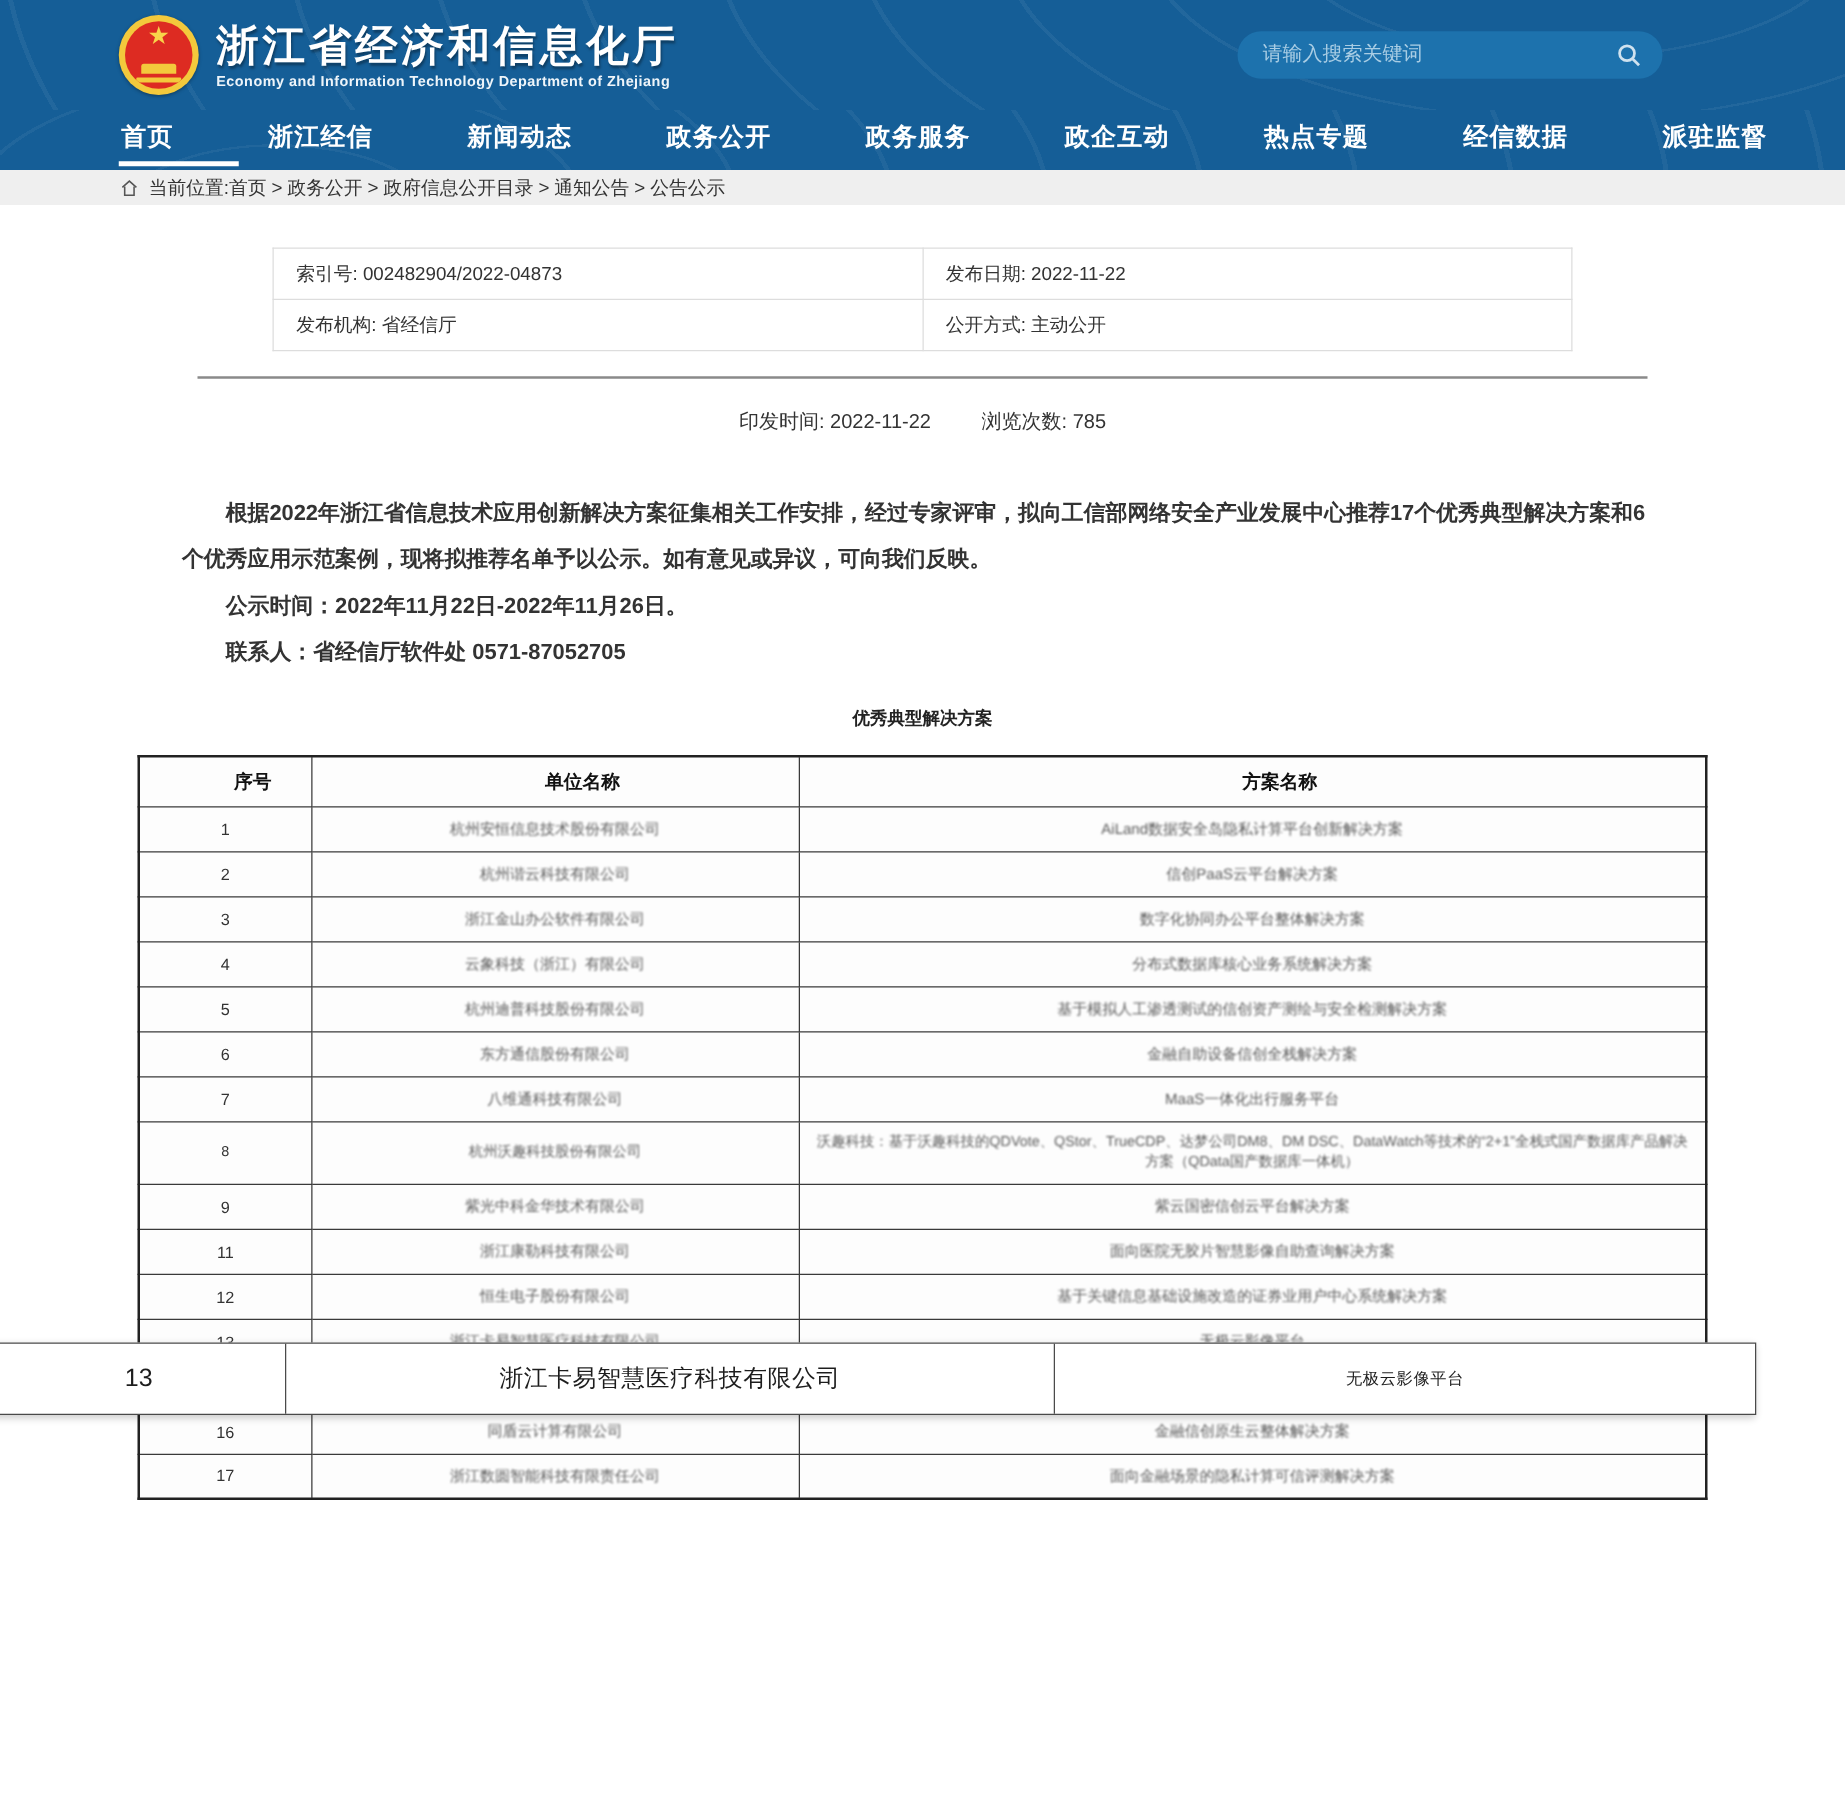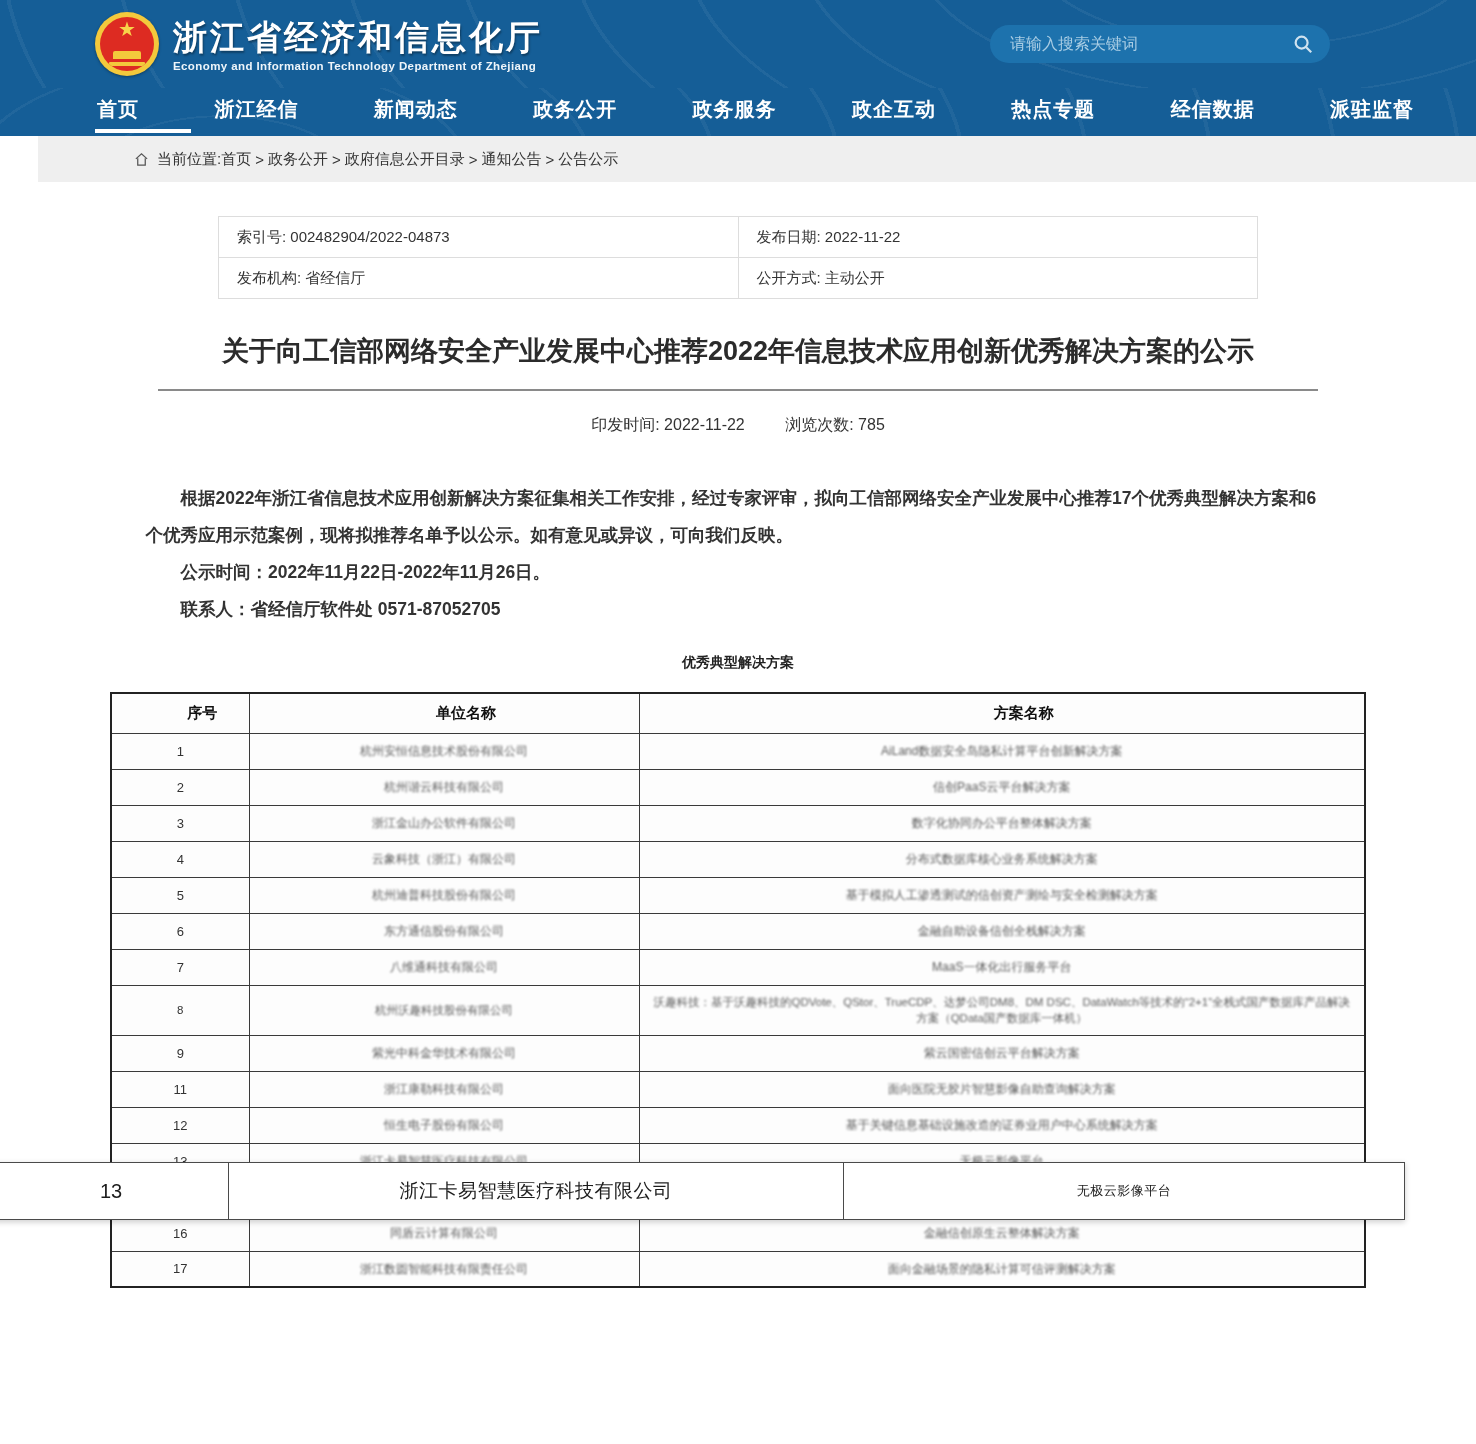--- a/index.html
+++ b/index.html
@@ -37,22 +37,22 @@
     padding:0 60px 0 95px; justify-content:space-between;
     background-image:repeating-radial-gradient(ellipse 1600px 700px at 15% 170%,
       rgba(255,255,255,0) 0 120px, rgba(255,255,255,.05) 120px 124px);
   }
   .nav-item { position:relative; color:#fff; font-size:20px; font-weight:bold; text-decoration:none;
               padding:6px 2px 12px; letter-spacing:1px; }
   .nav-underline { position:absolute; left:0; bottom:2px; height:4px; width:96px; background:#fff; display:none; }
   .nav-item.active .nav-underline { display:block; }
 
   
-  .breadcrumb-bar { height:46px; background:#efefef; display:flex; align-items:center; padding-left:96px;
-                    font-size:15px; color:#333;margin-left:38px; }
+  .breadcrumb-bar { height:28px; background:#efefef; display:flex; align-items:center; padding-left:96px;
+                    font-size:15px; color:#333; }
   .crumb-home { color:#555; margin-right:8px; display:flex; align-items:center; }
   .crumb-link { color:#333; text-decoration:none; }
   .crumb-sep { margin:0 4px; color:#333; }
 
   
   .doc-info { width:1040px; margin:34px auto 0; border-collapse:collapse; }
   .doc-info td { border:1px solid #ddd; height:41px; font-size:15px; color:#333; padding-left:18px; width:50%; }
 
   
   .article-title { margin:34px auto 0; width:1160px; text-align:center; font-size:27px; font-weight:bold;
@@ -169,21 +169,20 @@
         <span>省经信厅</span>
       </td>
       <td>
         <span>公开方式:</span>
         <span>主动公开</span>
       </td>
     </tr>
   </tbody>
     </table>
 
-  <h1 class="article-title">关于向工信部网络安全产业发展中心推荐2022年信息技术应用创新优秀解决方案的公示</h1>
   <div class="title-divider"></div>
 
   <div class="article-meta">
     <span class="meta-item">
       <span>印发时间:</span>
       <span>2022-11-22</span>
     </span>
     <span class="meta-item">
       <span>浏览次数:</span>
       <span>785</span>

